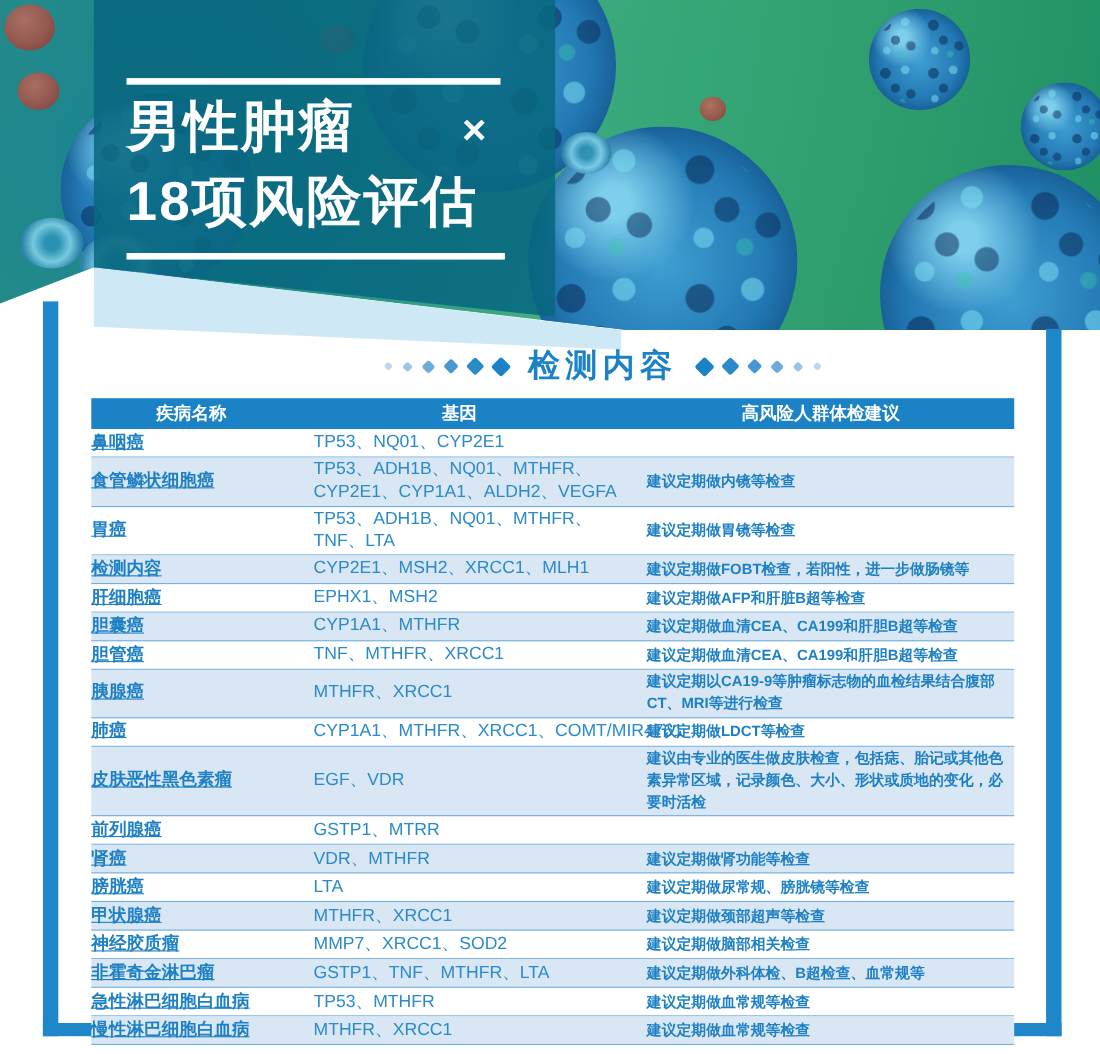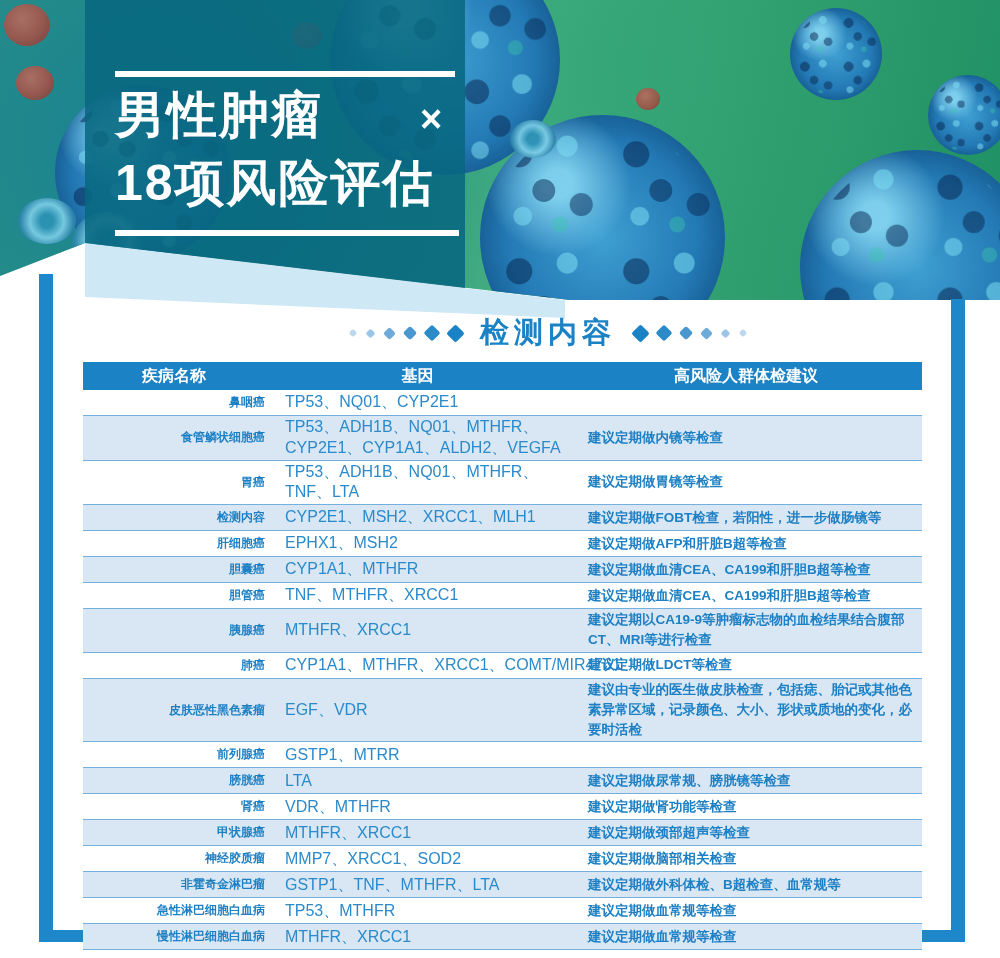--- a/index.html
+++ b/index.html
@@ -41,21 +41,21 @@
     opacity:.85;
   }
   
   .band{
     position:absolute;left:85px;top:243px;width:480px;height:75px;z-index:2;
     background:var(--band);
     clip-path:polygon(0 0,100% 76%,100% 100%,0 72%);
   }
   
   .panel{
-    position:absolute;left:85px;top:0;width:380px;height:300px;z-index:3;
+    position:absolute;left:85px;top:0;width:420px;height:300px;z-index:3;
     background:rgba(8,104,128,.88);
     clip-path:polygon(0 0,100% 0,100% 96%,0 81%);
   }
   .rule{position:absolute;left:30px;height:6px;background:#ffffff;}
   .rule-top{top:71px;width:340px;}
   .rule-bottom{top:230px;width:344px;}
   .title-line{position:absolute;left:30px;color:#fff;font-weight:800;font-size:50px;letter-spacing:2px;line-height:1;white-space:nowrap;}
   .title-l1{top:90px;}
   .title-l2{top:158px;}
   .xmark{position:absolute;left:335px;top:100px;color:#fff;font-weight:800;font-size:38px;line-height:1;}
@@ -79,21 +79,21 @@
   }
   .thead .hc{text-align:center;}
   .hc1{width:182px;}
   .hc2{width:305px;}
   .hc3{width:352px;}
   .trow{
     display:flex;align-items:center;min-height:23px;
     border-bottom:1.5px solid var(--sep);padding:1px 0;
   }
   .trow:nth-child(even){background:var(--altrow);}
-  .dcell{width:182px;text-align:right;color:var(--textblue);font-weight:800;font-size:12px;line-height:1.25;}
+  .dcell{width:182px;text-align:left;color:var(--textblue);font-weight:800;font-size:16px;line-height:1.25;text-decoration:underline;}
   .gcell{width:305px;padding-left:20px;box-sizing:border-box;color:var(--gene);font-size:16px;line-height:1.3;}
   .gcell span{display:inline-block;white-space:pre-line;width:max-content;}
   .acell{width:352px;padding-left:18px;box-sizing:border-box;color:var(--textblue);font-weight:800;font-size:13.5px;line-height:1.5;}
 </style>
 </head>
 <body>
 
 <div class="hero">
   <div class="virus" style="left:330px;top:-55px;width:230px;height:230px;"></div>
   <div class="virus" style="left:55px;top:85px;width:175px;height:175px;"></div>
@@ -200,30 +200,30 @@
       <div class="trow">
         <div class="dcell"><span>皮肤恶性黑色素瘤</span></div>
         <div class="gcell"><span>EGF、VDR</span></div>
         <div class="acell"><span>建议由专业的医生做皮肤检查，包括痣、胎记或其他色素异常区域，记录颜色、大小、形状或质地的变化，必要时活检</span></div>
       </div>
       <div class="trow">
         <div class="dcell"><span>前列腺癌</span></div>
         <div class="gcell"><span>GSTP1、MTRR</span></div>
       </div>
       <div class="trow">
+        <div class="dcell"><span>肾癌</span></div>
+        <div class="gcell"><span>VDR、MTHFR</span></div>
+        <div class="acell"><span>建议定期做肾功能等检查</span></div>
+      </div>
+      <div class="trow">
         <div class="dcell"><span>膀胱癌</span></div>
         <div class="gcell"><span>LTA</span></div>
         <div class="acell"><span>建议定期做尿常规、膀胱镜等检查</span></div>
       </div>
       <div class="trow">
-        <div class="dcell"><span>肾癌</span></div>
-        <div class="gcell"><span>VDR、MTHFR</span></div>
-        <div class="acell"><span>建议定期做肾功能等检查</span></div>
-      </div>
-      <div class="trow">
         <div class="dcell"><span>甲状腺癌</span></div>
         <div class="gcell"><span>MTHFR、XRCC1</span></div>
         <div class="acell"><span>建议定期做颈部超声等检查</span></div>
       </div>
       <div class="trow">
         <div class="dcell"><span>神经胶质瘤</span></div>
         <div class="gcell"><span>MMP7、XRCC1、SOD2</span></div>
         <div class="acell"><span>建议定期做脑部相关检查</span></div>
       </div>
       <div class="trow">

